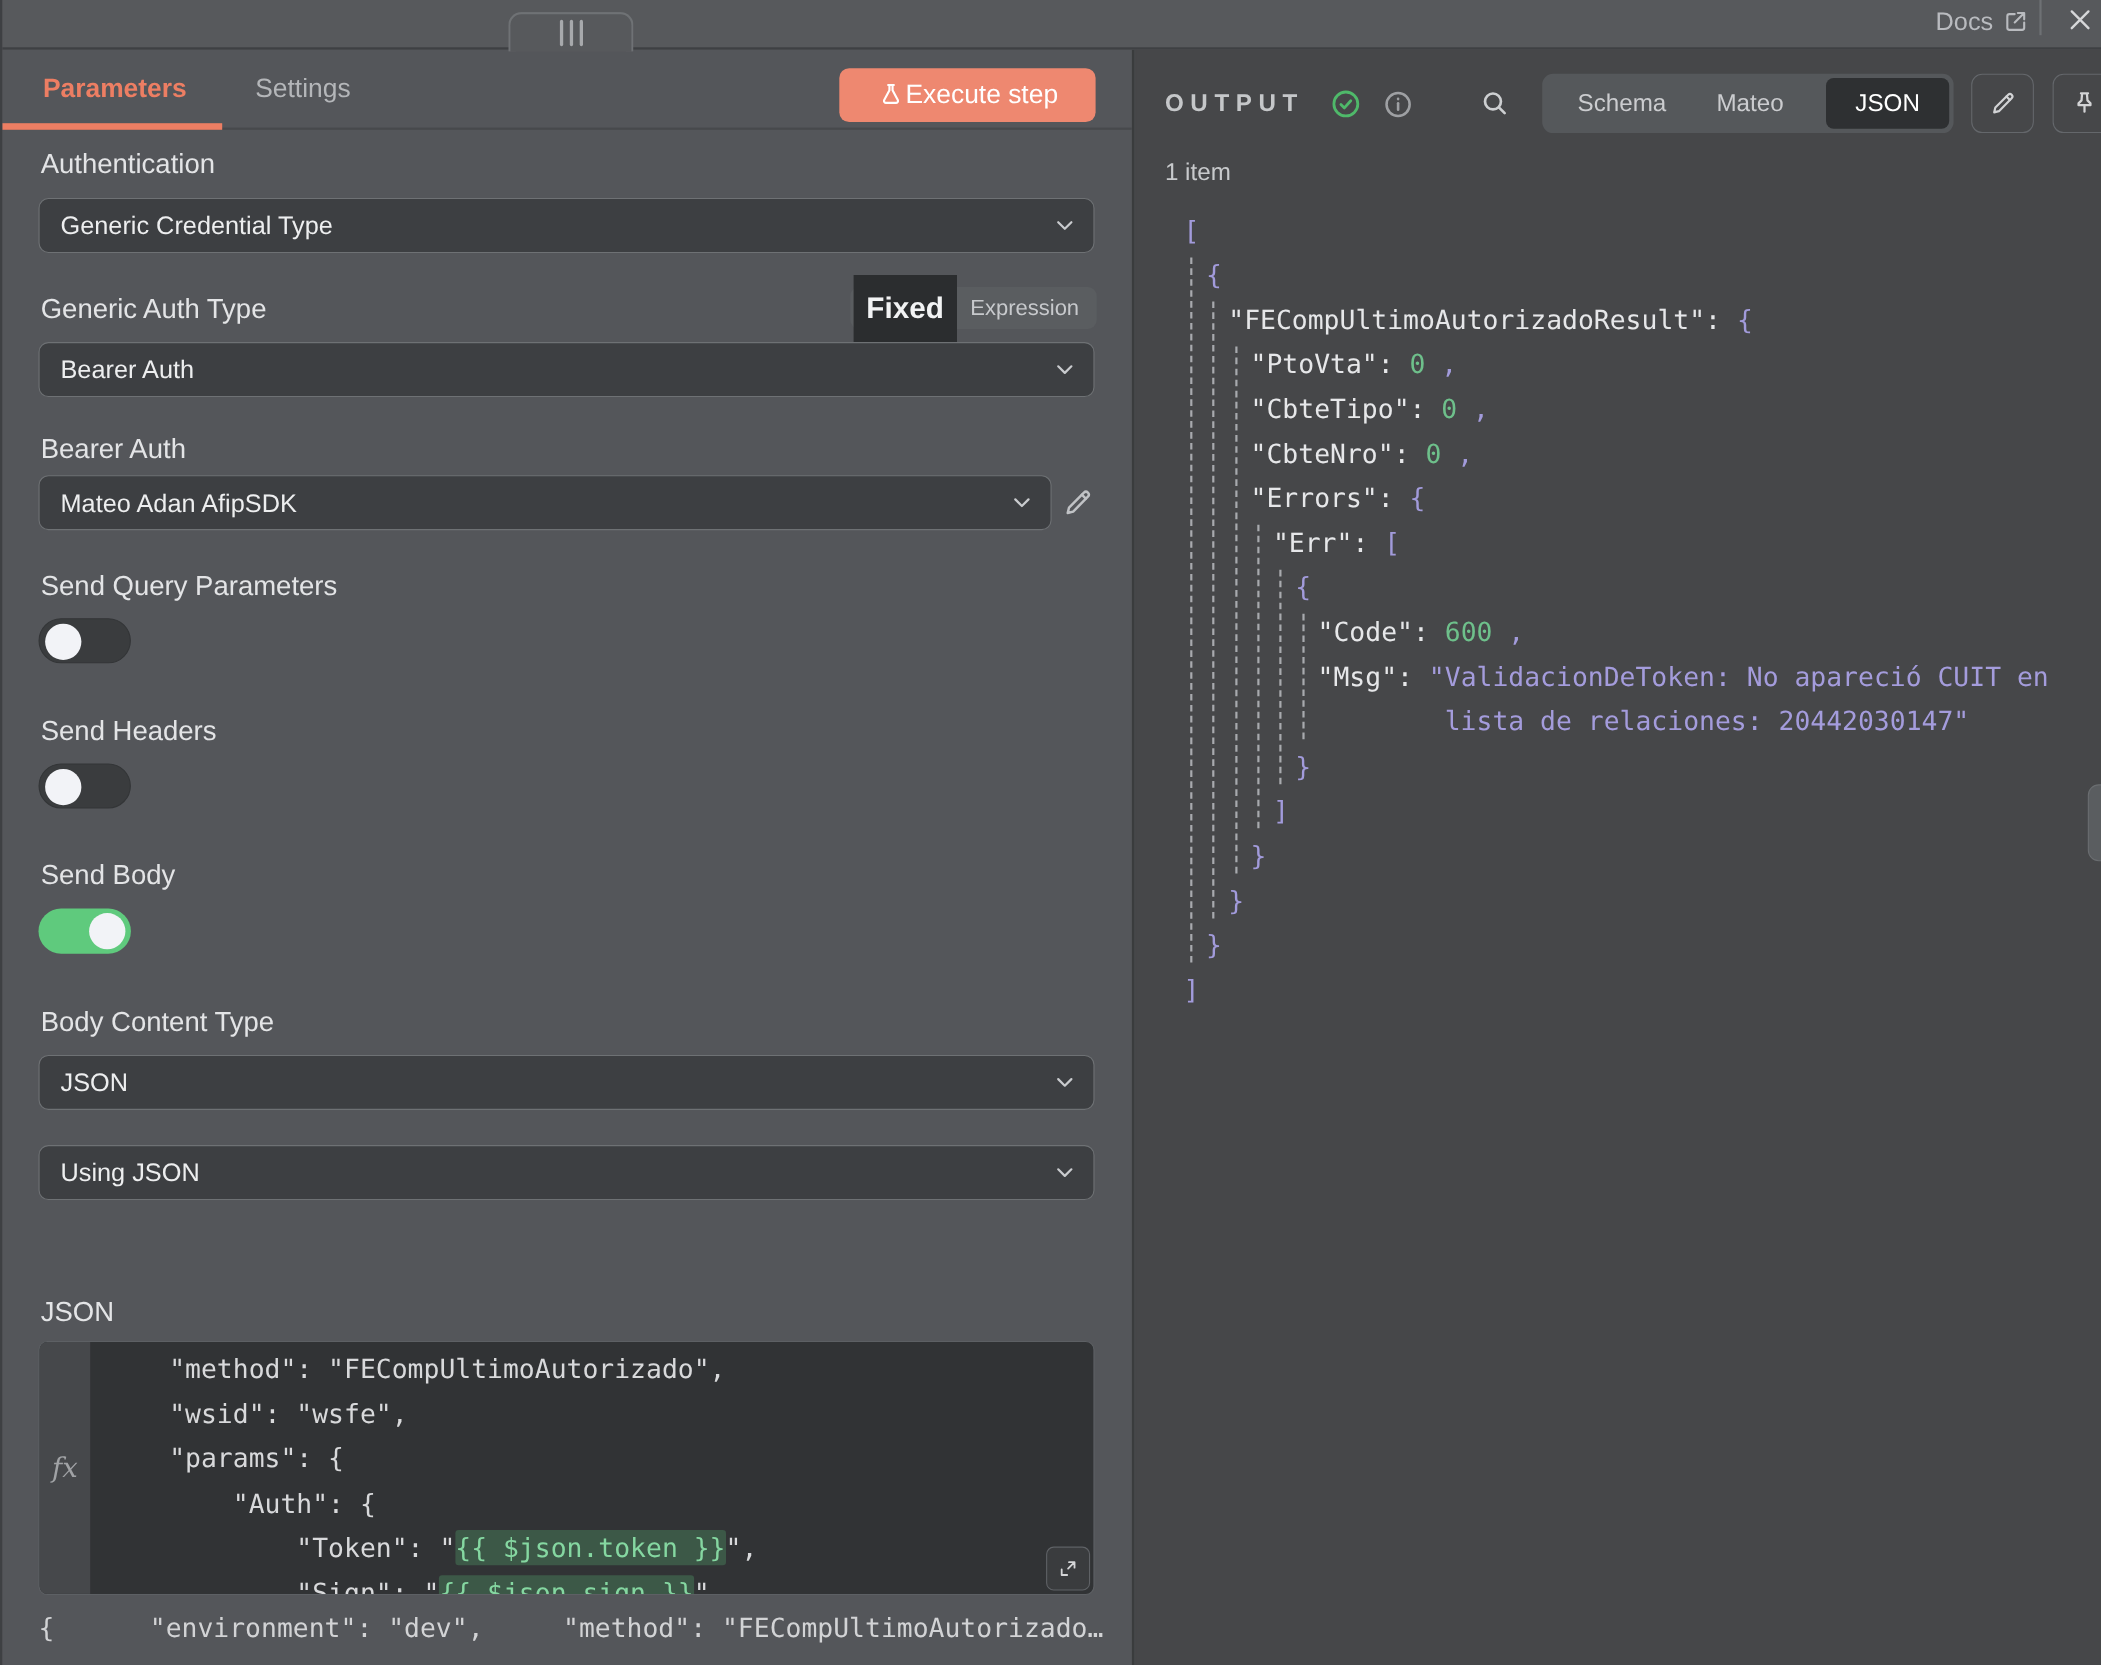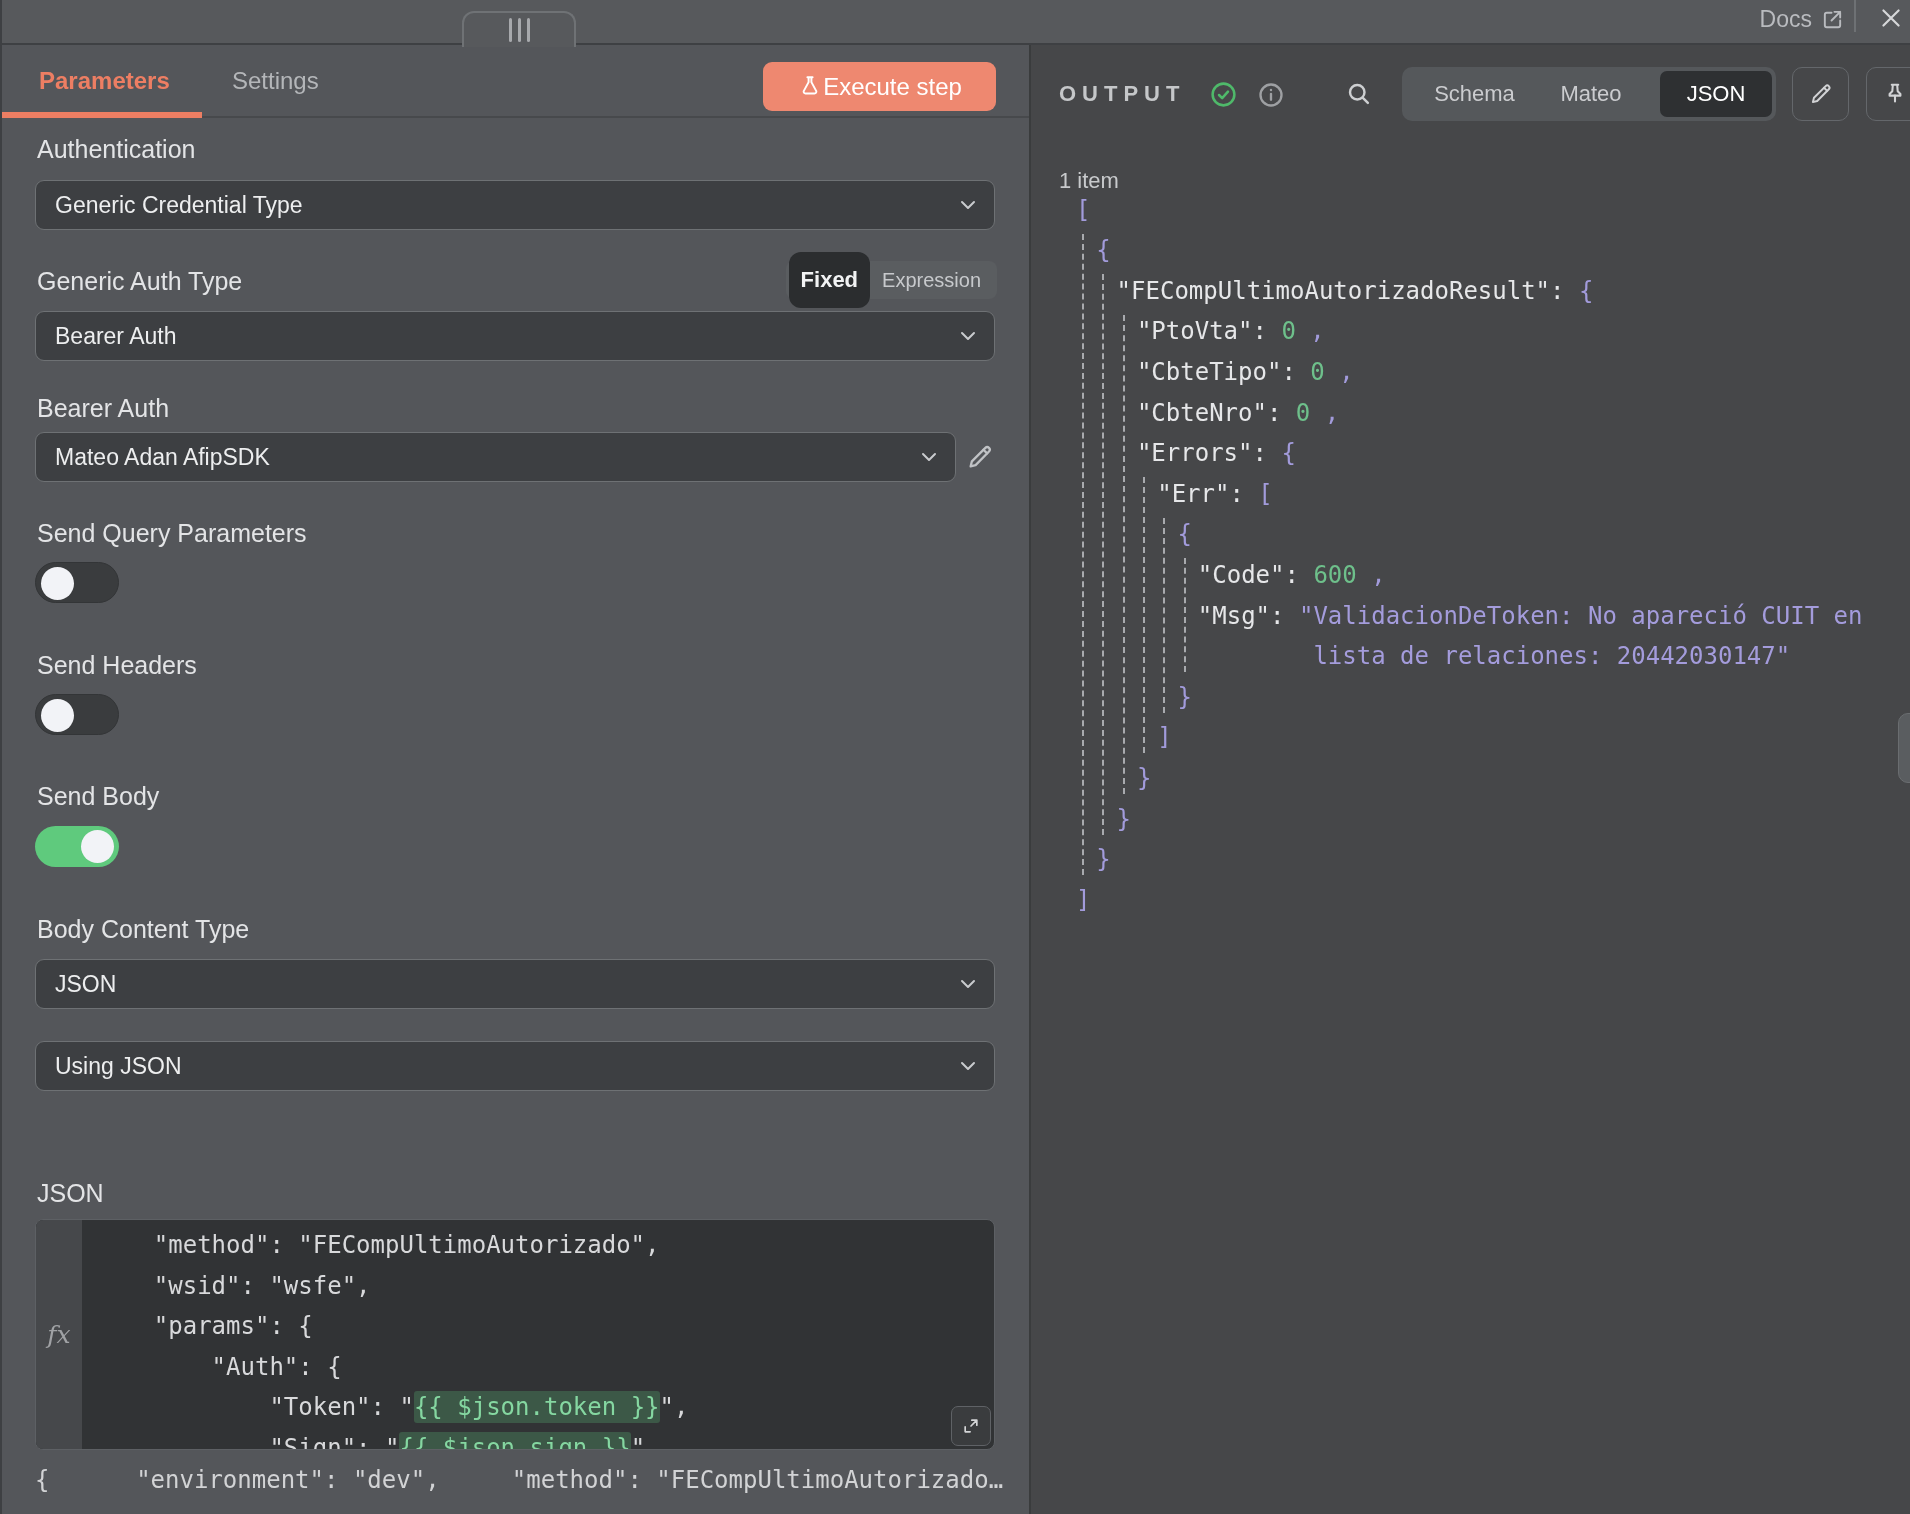--- a/index.html
+++ b/index.html
@@ -62,21 +62,21 @@
 
   .toggle{position:absolute;left:33px;width:84px;height:41px;border-radius:21px;cursor:pointer;}
   .toggle.off{background:#3A3C3E;border:1px solid #333537;}
   .toggle.on{background:var(--c-green);}
   .toggle .knob{position:absolute;top:4px;width:33px;height:33px;border-radius:50%;background:#F2F3F7;}
   .toggle.off .knob{left:5px;}
   .toggle.on .knob{left:46px;}
 
   .fe-pill{position:absolute;right:32px;top:216px;height:38px;background:#5A5D60;border-radius:8px;
     display:flex;align-items:center;gap:12px;padding:3px 16px 3px 3px;}
-  .fe-chip{background:#2B2D2F;border-radius:12px;padding:15px 12px;font-size:22px;font-weight:600;color:#F2F3F4;cursor:pointer;}
+  .fe-chip{background:#2B2D2F;border-radius:0;padding:15px 12px;font-size:27px;font-weight:600;color:#F2F3F4;cursor:pointer;}
   .fe-expr{font-size:20px;color:#C7C9CC;cursor:pointer;}
 
   .editor{position:absolute;left:33px;top:1174px;width:960px;height:231px;background:var(--c-editor-bg);
     border:1.5px solid #5D6064;border-radius:8px;overflow:hidden;}
   .editor .gutter{position:absolute;left:0;top:0;bottom:0;width:46px;background:var(--c-gutter);
     display:flex;align-items:center;justify-content:center;}
   .fx{font-family:"DejaVu Serif",serif;font-style:italic;font-size:25px;color:#A0A2A5;}
   .editor .code{position:absolute;left:46px;right:0;top:0;bottom:0;overflow:hidden;
     font-family:"DejaVu Sans Mono",monospace;font-size:24px;line-height:40.5px;
     padding:5px 0 0 14px;white-space:pre;color:#D8D9DB;}
@@ -94,21 +94,21 @@
   .icon-abs{position:absolute;}
   .segmented{position:absolute;left:369px;top:22px;width:374px;height:54px;background:#55585B;
     border-radius:10px;display:flex;align-items:center;}
   .seg{flex:0 0 auto;text-align:center;font-size:22px;color:#CBCCCF;cursor:pointer;}
   .seg-schema{width:130px;padding-left:15px;}
   .seg-table{width:118px;}
   .seg.active{width:112px;height:46px;margin-right:4px;background:#2E3032;border-radius:7px;
     color:#FFFFFF;display:flex;align-items:center;justify-content:center;font-weight:500;}
   .icon-btn{position:absolute;top:22px;width:57px;height:54px;border-radius:10px;border:1.5px solid #64676B;
     display:flex;align-items:center;justify-content:center;color:#D2D3D5;cursor:pointer;}
-  .items-count{position:absolute;left:26px;top:99px;font-size:22px;color:#C8CACC;margin-top:24px;}
+  .items-count{position:absolute;left:26px;top:99px;font-size:22px;color:#C8CACC;}
 
   .json-tree{position:absolute;left:43px;top:144px;width:830px;height:760px;
     font-family:"DejaVu Sans Mono",monospace;font-size:24px;}
   .tree-row{position:absolute;height:41px;display:flex;align-items:center;white-space:pre;}
   .t-key,.t-plain{color:#E6E7E9;}
   .t-punct{color:var(--c-purple);}
   .t-num{color:var(--c-num);}
   .t-str{color:#A49CDC;}
   .tree-guide{position:absolute;width:0;border-left:2px dashed rgba(206,209,214,0.72);}
   .scroll-thumb{position:absolute;right:-8px;top:668px;width:22px;height:70px;border-radius:10px;

